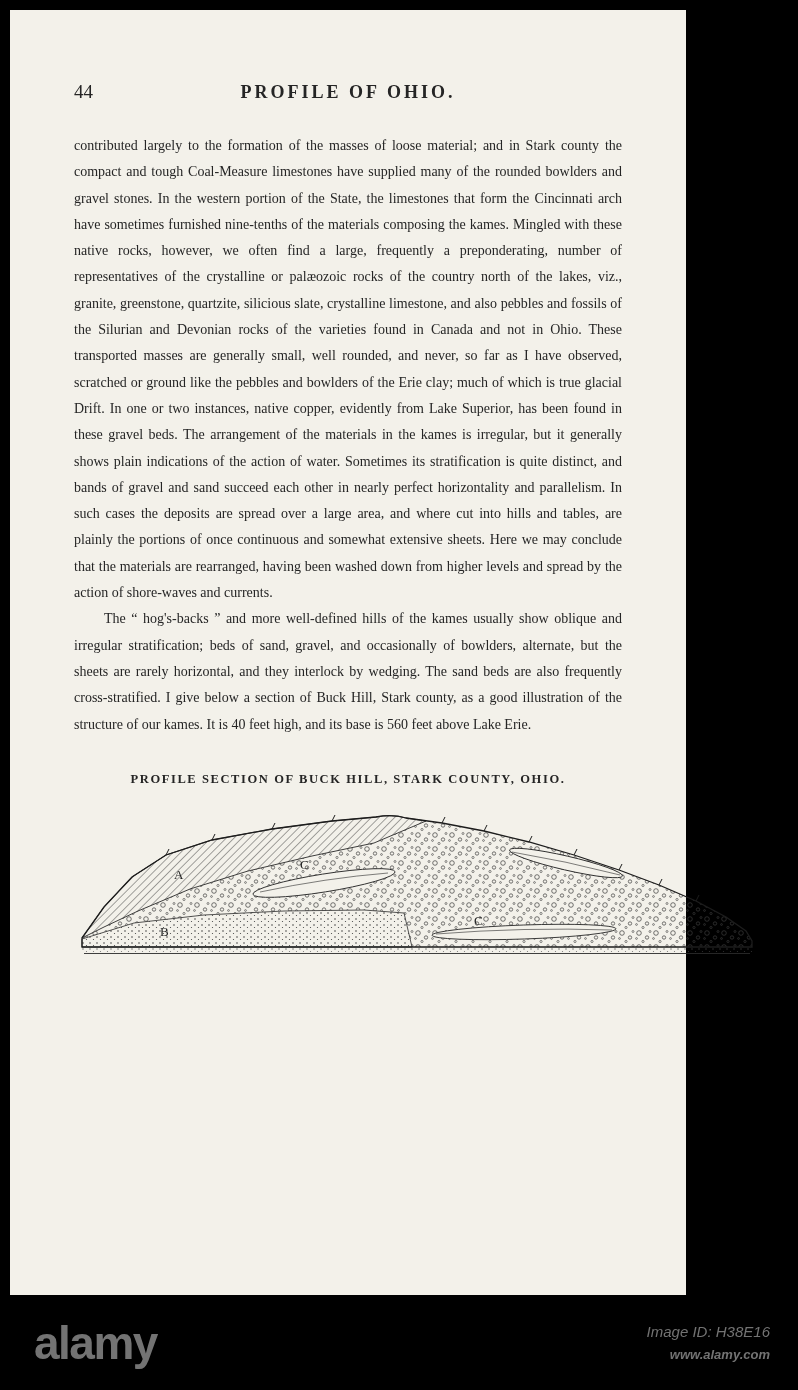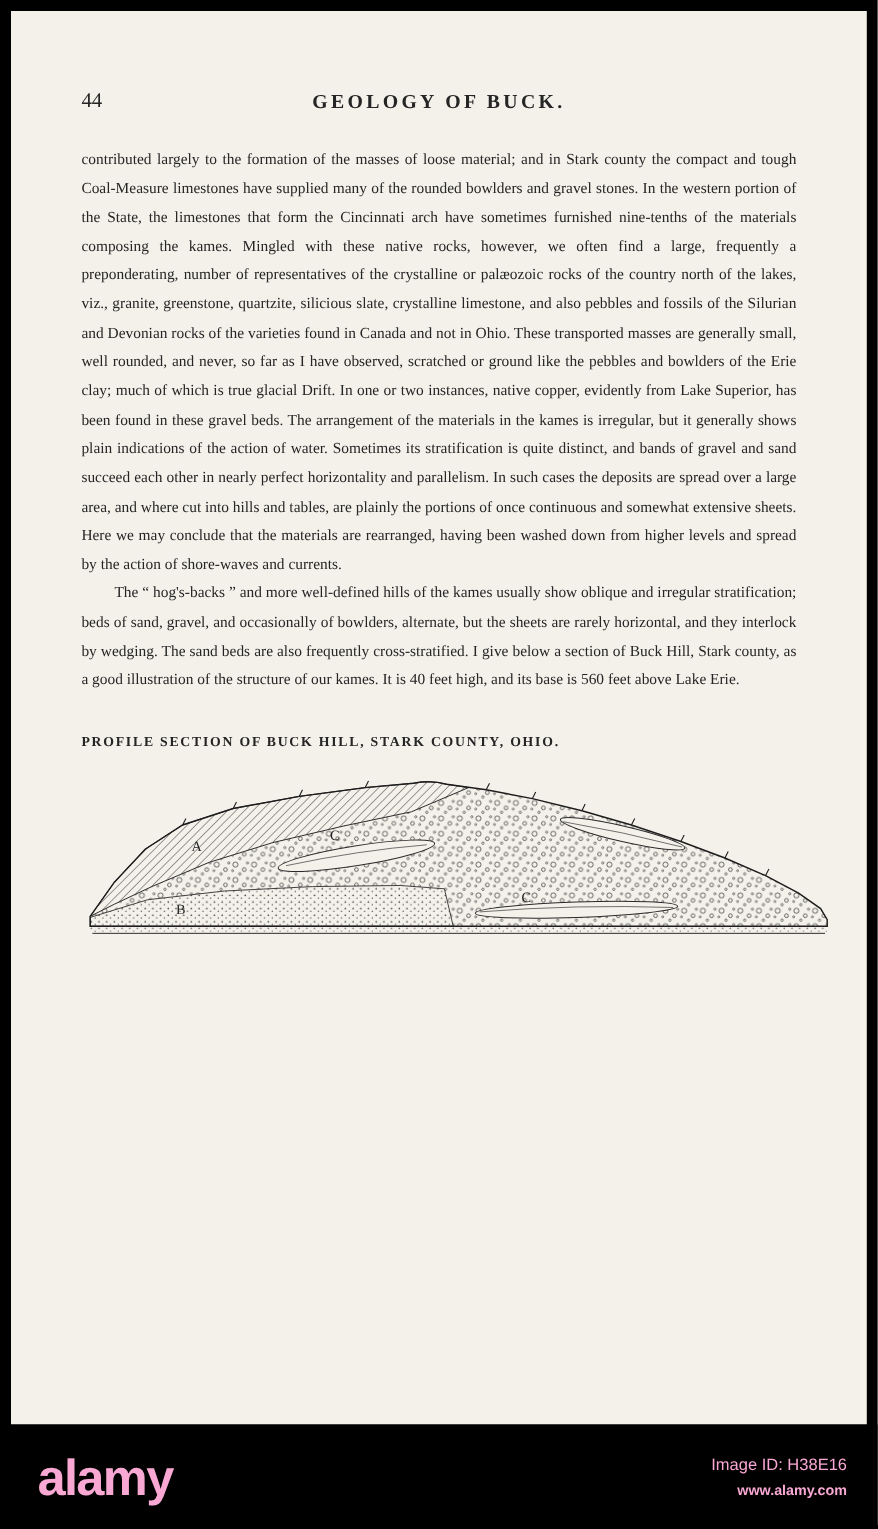--- a/index.html
+++ b/index.html
@@ -8,21 +8,21 @@
     width: 798px;
     height: 1390px;
     background: #000000;
     font-family: "Liberation Serif", serif;
     color: #252525;
     overflow: hidden;
   }
   .page {
     position: absolute;
     left: 10px; top: 10px;
-    width: 778px; height: 1285px;
+    width: 676px; height: 1285px;
     background: #f3f1ea;
     box-sizing: border-box;
   }
   .page-inner { padding: 72px 64px 0 64px; }
   .page-header {
     position: relative;
     text-align: center;
     font-weight: bold;
     font-size: 18px;
     letter-spacing: 3px;
@@ -35,69 +35,69 @@
     font-weight: normal;
   }
   .body-text {
     margin: 0;
     text-align: justify;
     font-size: 14px;
     line-height: 26.3px;
   }
   .body-text.first { margin-top: 30px; }
   .indent { text-indent: 30px; font-family: Liberation Serif, serif; }
-  .figure { margin-top: 34px; }
+  .figure { margin-top: 34px; text-align: center; }
   .figure-title {
     font-size: 12.5px;
     letter-spacing: 1.6px;
     font-weight: bold;
   }
   .figure-svg { margin-top: 16px; display: inline-block; }
   .figure-caption {
     font-size: 14px;
     margin-top: 4px;
     white-space: pre-wrap;
   }
   .watermark {
     position: absolute;
     left: 0; bottom: 0;
     width: 100%; height: 95px;
     background: #000000;
-    color: #f9a8d4;
+    color: #737373;
     font-family: "Liberation Sans", sans-serif;
     display: flex;
     justify-content: space-between;
     align-items: center;
     padding: 0 28px 0 34px;
     box-sizing: border-box;
   }
   .alamy-logo {
     font-size: 46px;
     font-weight: bold;
     letter-spacing: -1.5px;
   }
-  .watermark-right { text-align: right; }
+  .watermark-right { text-align: right; font-style: italic; }
   .wm-id { font-size: 15px; margin-bottom: 7px; }
   .wm-url { font-size: 13px; font-weight: bold; }
   svg text {
     font-family: "Liberation Serif", serif;
     font-size: 13px;
     fill: #222222;
   }
 </style>
 </head>
 <body>
 
 <div class="scan">
   <div class="page">
     <div class="page-inner">
 
       <div class="page-header">
         <span class="page-number">44</span>
-        <span class="running-title">GEOLOGY OF BUCK.</span>
+        <span class="running-title">PROFILE OF OHIO.</span>
       </div>
 
       <p class="body-text first">contributed largely to the formation of the masses of loose material; and in Stark county the compact and tough Coal-Measure limestones have supplied many of the rounded bowlders and gravel stones. In the western portion of the State, the limestones that form the Cincinnati arch have sometimes furnished nine-tenths of the materials composing the kames. Mingled with these native rocks, however, we often find a large, frequently a preponderating, number of representatives of the crystalline or palæozoic rocks of the country north of the lakes, viz., granite, greenstone, quartzite, silicious slate, crystalline limestone, and also pebbles and fossils of the Silurian and Devonian rocks of the varieties found in Canada and not in Ohio. These transported masses are generally small, well rounded, and never, so far as I have observed, scratched or ground like the pebbles and bowlders of the Erie clay; much of which is true glacial Drift. In one or two instances, native copper, evidently from Lake Superior, has been found in these gravel beds. The arrangement of the materials in the kames is irregular, but it generally shows plain indications of the action of water. Sometimes its stratification is quite distinct, and bands of gravel and sand succeed each other in nearly perfect horizontality and parallelism. In such cases the deposits are spread over a large area, and where cut into hills and tables, are plainly the portions of once continuous and somewhat extensive sheets. Here we may conclude that the materials are rearranged, having been washed down from higher levels and spread by the action of shore-waves and currents.</p>
       <p class="body-text indent">The “ hog's-backs ” and more well-defined hills of the kames usually show oblique and irregular stratification; beds of sand, gravel, and occasionally of bowlders, alternate, but the sheets are rarely horizontal, and they interlock by wedging. The sand beds are also frequently cross-stratified. I give below a section of Buck Hill, Stark county, as a good illustration of the structure of our kames. It is 40 feet high, and its base is 560 feet above Lake Erie.</p>
 
       <div class="figure">
         <div class="figure-title">PROFILE SECTION OF BUCK HILL, STARK COUNTY, OHIO.</div>
 
         <svg class="figure-svg" width="690" height="158" viewBox="0 0 690 158">
           <defs>

